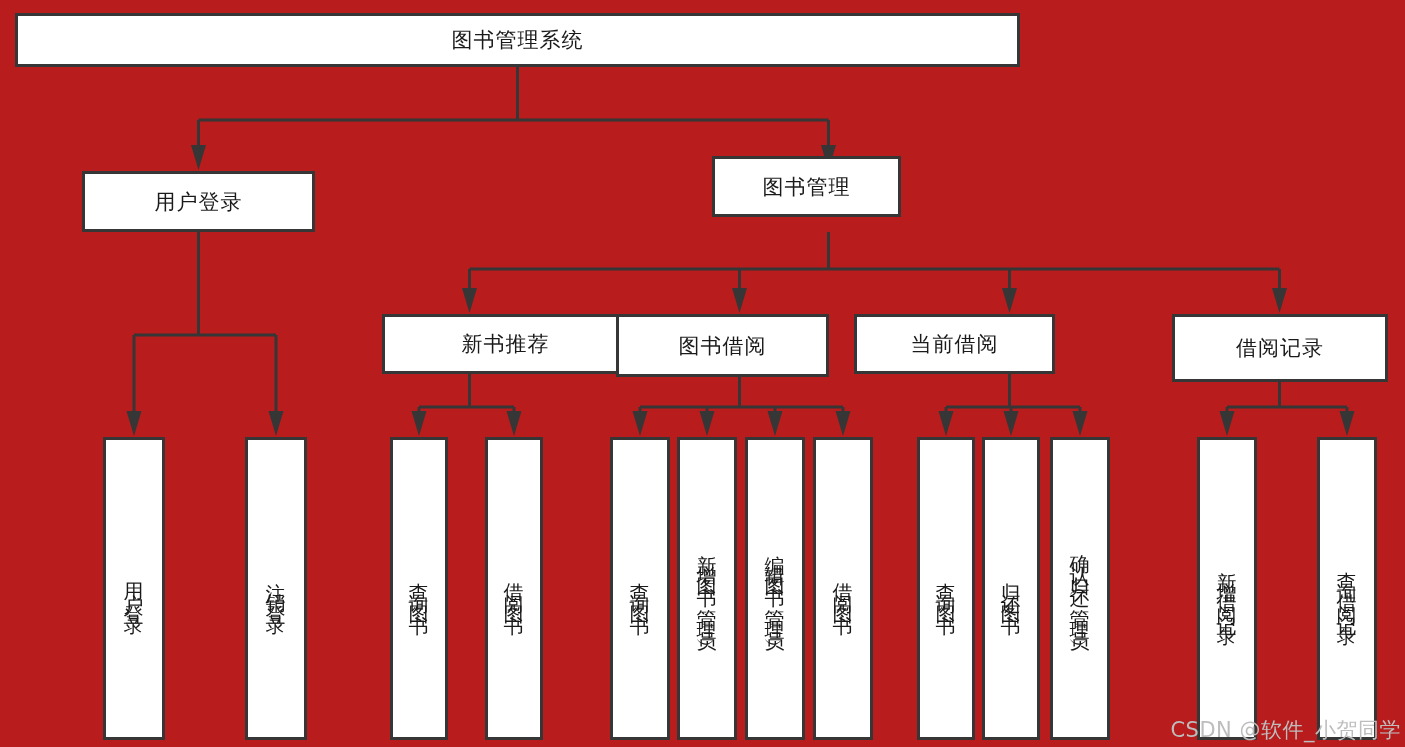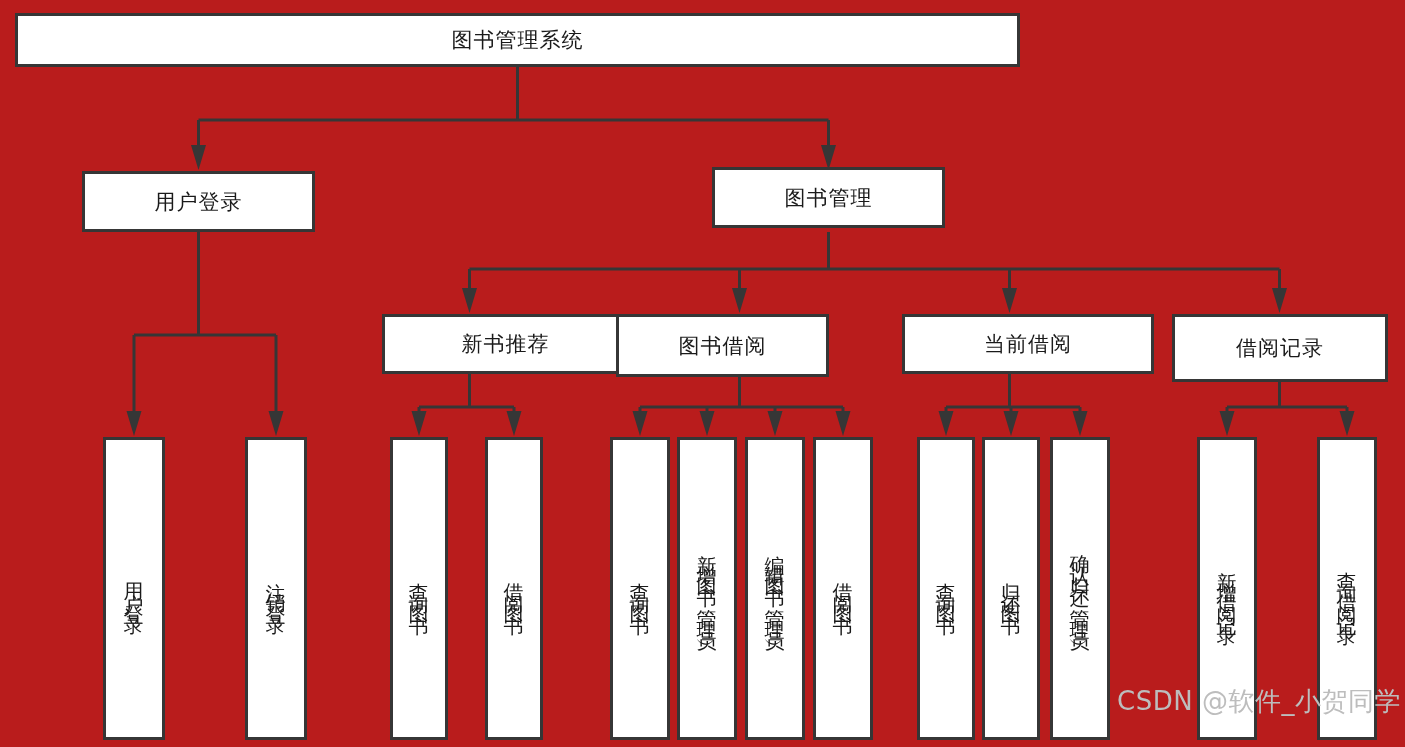--- a/index.html
+++ b/index.html
@@ -49,23 +49,23 @@
     writing-mode:vertical-rl;
     text-orientation:mixed;
     font-size:20px;
     letter-spacing:11px;
     line-height:1;
     color:var(--text);
     white-space:nowrap;
   }
   .watermark{
     position:absolute;
-    top:684px;
+    top:716px;
     right:4px;
-    font-size:26px;
+    font-size:21px;
     color:var(--wm);
     z-index:3;
     letter-spacing:0.5px;
   }
 </style>
 </head>
 <body>
 
 <div id="canvas">
 
@@ -102,31 +102,31 @@
     </g>
   </svg>
 
   <div class="hnode" style="left:15px;top:13px;width:1005px;height:54px">
     <span>图书管理系统</span>
   </div>
 
   <div class="hnode" style="left:82px;top:171px;width:233px;height:61px">
     <span>用户登录</span>
   </div>
-  <div class="hnode" style="left:712px;top:167px;width:233px;height:61px">
+  <div class="hnode" style="left:712px;top:156px;width:189px;height:61px">
     <span>图书管理</span>
   </div>
 
   <div class="hnode" style="left:382px;top:314px;width:247px;height:60px">
     <span>新书推荐</span>
   </div>
   <div class="hnode" style="left:616px;top:314px;width:213px;height:63px">
     <span>图书借阅</span>
   </div>
-  <div class="hnode" style="left:902px;top:314px;width:252px;height:60px">
+  <div class="hnode" style="left:854px;top:314px;width:201px;height:60px">
     <span>当前借阅</span>
   </div>
   <div class="hnode" style="left:1172px;top:314px;width:216px;height:68px">
     <span>借阅记录</span>
   </div>
 
   <div class="leaf" style="left:103px;top:437px;width:62px;height:303px">
     <span class="vtext">用户登录</span>
   </div>
   <div class="leaf" style="left:245px;top:437px;width:62px;height:303px">

